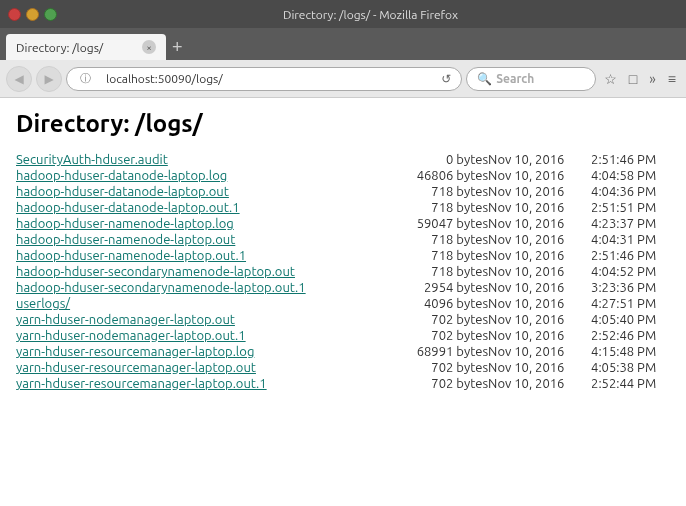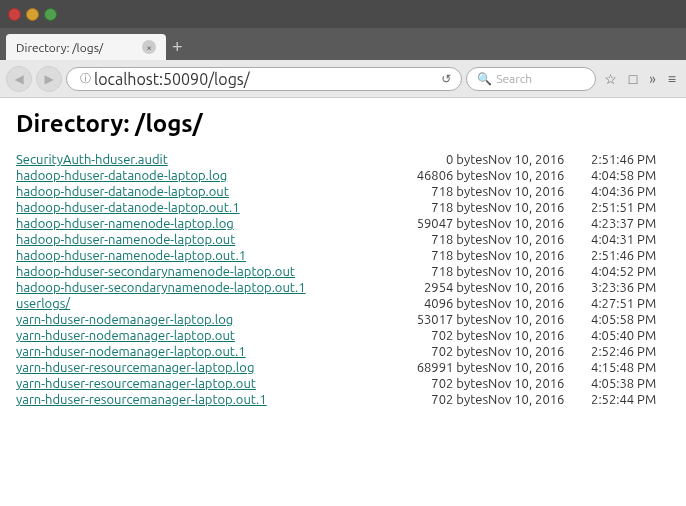--- a/index.html
+++ b/index.html
@@ -98,21 +98,21 @@
       flex: 1;
       height: 24px;
       border: 1px solid #aaa;
       border-radius: 12px;
       background: #fff;
       padding: 0 10px;
       font-size: 12px;
       display: flex;
       align-items: center;
     }
-    .url-text { flex: 1; font-size: 16px; color: #333; }
+    .url-text { flex: 1; font-size: 12px; color: #333; margin-left: 12px; }
     .url-refresh { font-size: 12px; color: #666; cursor: pointer; }
     .search-bar {
       height: 24px;
       border: 1px solid #aaa;
       border-radius: 12px;
       background: #fff;
       padding: 0 10px;
       font-size: 12px;
       display: flex;
       align-items: center;
@@ -153,20 +153,21 @@
   </style>
 </head>
 <body>
 
 <div class="titlebar">
   <div class="window-controls">
     <span class="wc wc-close"></span>
     <span class="wc wc-min"></span>
     <span class="wc wc-max"></span>
   </div>
+  <span class="titlebar-title">Directory: /logs/ - Mozilla Firefox</span>
 </div>
 
 <div class="tabbar">
   <div class="tab">
     <span>Directory: /logs/</span>
     <span class="tab-close">×</span>
   </div>
   <button class="tab-new">+</button>
 </div>
 
@@ -177,21 +178,21 @@
   <div class="nav-btn disabled">
     <span>▶</span>
   </div>
   <div class="url-bar">
     <span class="nav-lock">ⓘ</span>
     <span class="url-text">localhost:50090/logs/</span>
     <span class="url-refresh">↺</span>
   </div>
   <div class="search-bar">
     <span>🔍</span>
-    <span style="color:#aaa;">Search</span>
+    <span style="color:#aaa;font-weight:bold;">Search</span>
   </div>
   <span class="nav-icon-btn">☆</span>
   <span class="nav-icon-btn">□</span>
   <span class="nav-icon-btn">»</span>
   <span class="nav-icon-btn">≡</span>
 </div>
 
 <div class="page-content">
   <h1 class="page-title">Directory: /logs/</h1>
   <table class="file-table">
@@ -250,26 +251,20 @@
           <td class="date">Nov 10, 2016</td>
           <td class="time">3:23:36 PM</td>
         </tr>
         <tr>
           <td class="name"><a class="file-link">userlogs/</a></td>
           <td class="size">4096 bytes</td>
           <td class="date">Nov 10, 2016</td>
           <td class="time">4:27:51 PM</td>
         </tr>
         <tr>
-          <td class="name"><a class="file-link">yarn-hduser-nodemanager-laptop.log</a></td>
-          <td class="size">53017 bytes</td>
-          <td class="date">Nov 10, 2016</td>
-          <td class="time">4:05:58 PM</td>
-        </tr>
-        <tr>
           <td class="name"><a class="file-link">yarn-hduser-nodemanager-laptop.out</a></td>
           <td class="size">702 bytes</td>
           <td class="date">Nov 10, 2016</td>
           <td class="time">4:05:40 PM</td>
         </tr>
         <tr>
           <td class="name"><a class="file-link">yarn-hduser-nodemanager-laptop.out.1</a></td>
           <td class="size">702 bytes</td>
           <td class="date">Nov 10, 2016</td>
           <td class="time">2:52:46 PM</td>

